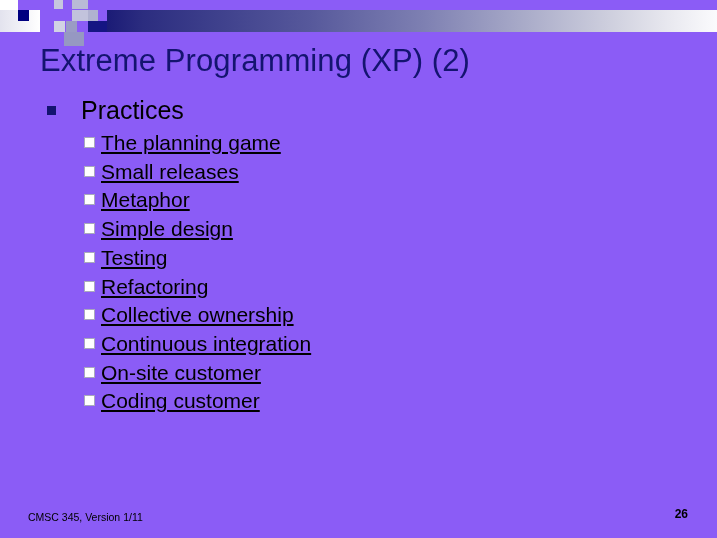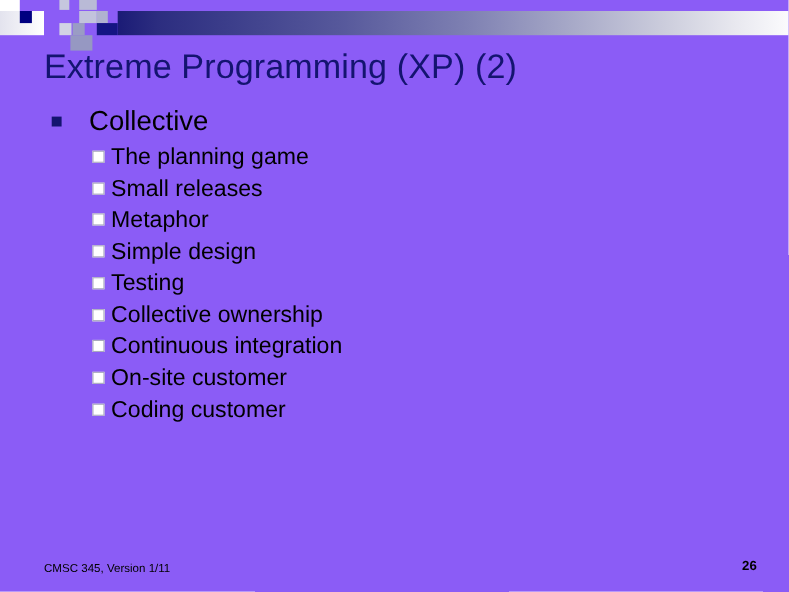--- a/index.html
+++ b/index.html
@@ -90,20 +90,21 @@
     position: absolute;
     left: 3px;
     top: 12px;
     width: 9px;
     height: 9px;
     background: #141470;
   }
   .lvl2-list {
     margin: 0;
     padding: 0;
+    text-decoration: underline;
   }
   .lvl2 {
     position: relative;
     padding-left: 57px;
     font-size: 21px;
     line-height: 28.7px;
     color: #000000;
     white-space: nowrap;
   }
   .lvl2-marker {
@@ -113,21 +114,21 @@
     width: 9px;
     height: 9px;
     border: 1px solid #a9a9bd;
     background: #ffffff;
     box-sizing: content-box;
   }
 
   
   #footer-text {
     position: absolute;
-    left: 40px;
+    left: 28px;
     top: 510px;
     font-size: 10.5px;
     line-height: 14px;
     color: #000000;
     white-space: nowrap;
   }
   #page-number {
     position: absolute;
     left: 648px;
     top: 506px;
@@ -160,29 +161,30 @@
         <div class="sq" style="left: 0px; top: 0px; width: 18px; height: 10px; background: rgb(255, 255, 255);"></div>
       </div>
   </div>
 
   <div id="title">Extreme Programming (XP) (2)</div>
 
   <div id="body">
 
     <div class="lvl1">
       <span class="lvl1-marker"></span>
-      <span>Collective</span>
+      <span>Practices</span>
     </div>
 
     <div class="lvl2-list" id="practices-list">
         <div class="lvl2"><span class="lvl2-marker"></span><span>The planning game</span></div>
         <div class="lvl2"><span class="lvl2-marker"></span><span>Small releases</span></div>
         <div class="lvl2"><span class="lvl2-marker"></span><span>Metaphor</span></div>
         <div class="lvl2"><span class="lvl2-marker"></span><span>Simple design</span></div>
         <div class="lvl2"><span class="lvl2-marker"></span><span>Testing</span></div>
+        <div class="lvl2"><span class="lvl2-marker"></span><span>Refactoring</span></div>
         <div class="lvl2"><span class="lvl2-marker"></span></div>
         <div class="lvl2"><span class="lvl2-marker"></span><span>Collective ownership</span></div>
         <div class="lvl2"><span class="lvl2-marker"></span><span>Continuous integration</span></div>
         <div class="lvl2"><span class="lvl2-marker"></span><span>On-site customer</span></div>
         <div class="lvl2"><span class="lvl2-marker"></span><span>Coding customer</span></div>
       </div>
 
   </div>
 
   <div id="footer-text">CMSC 345, Version 1/11</div>

